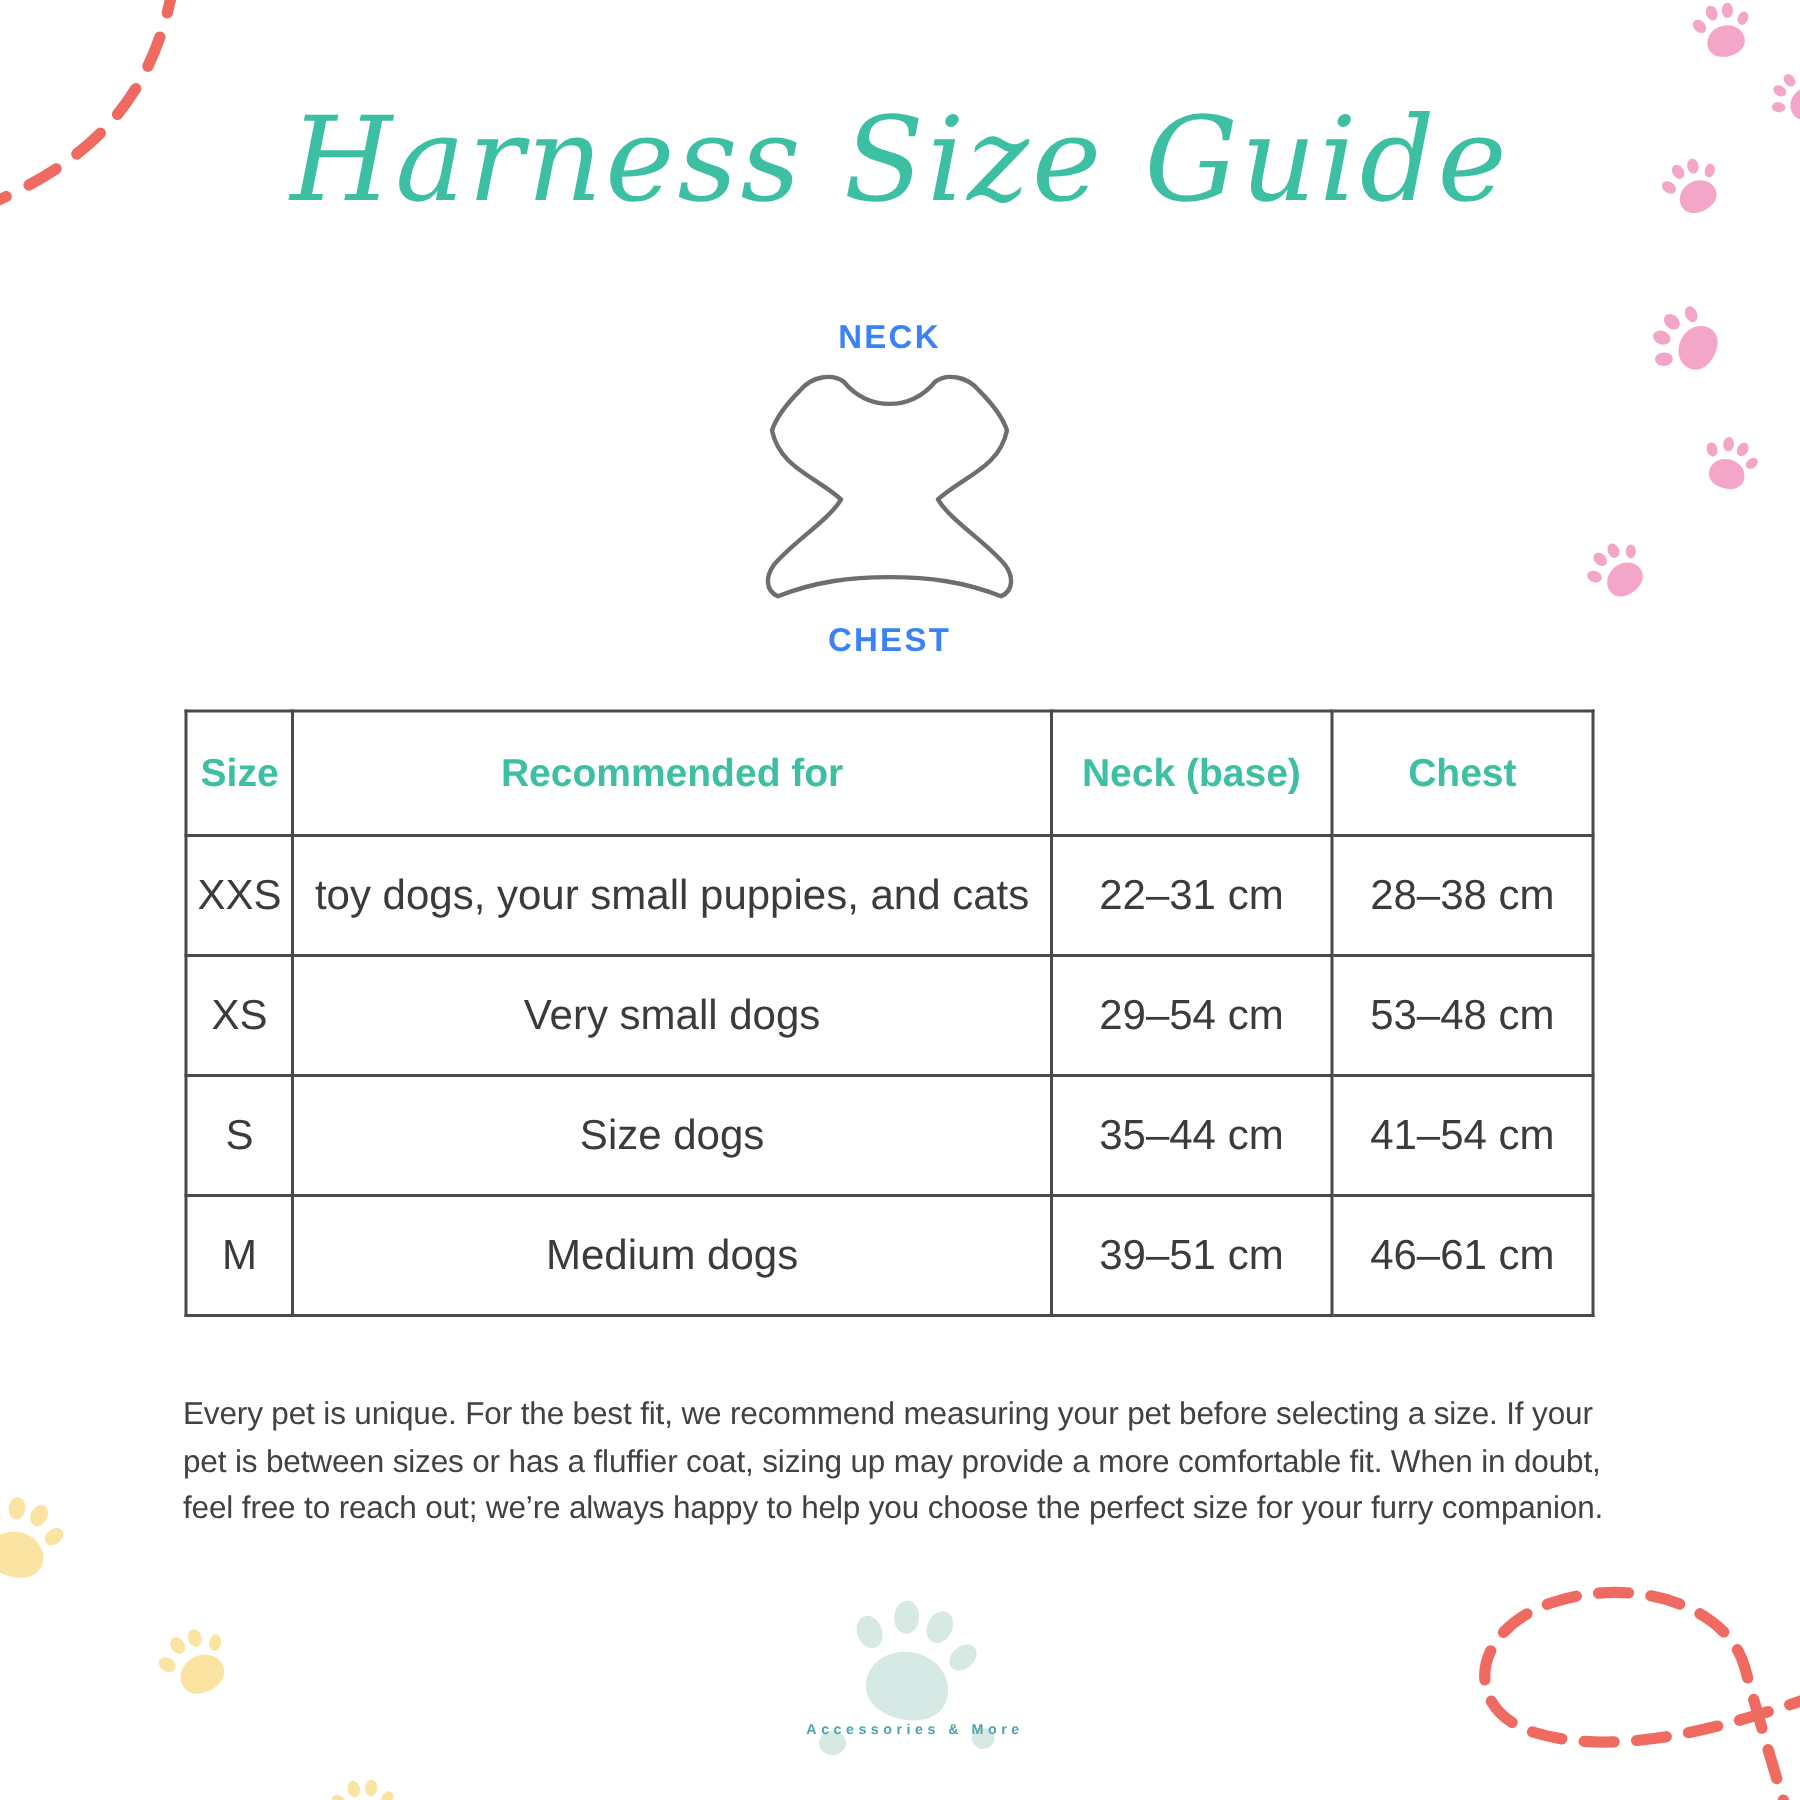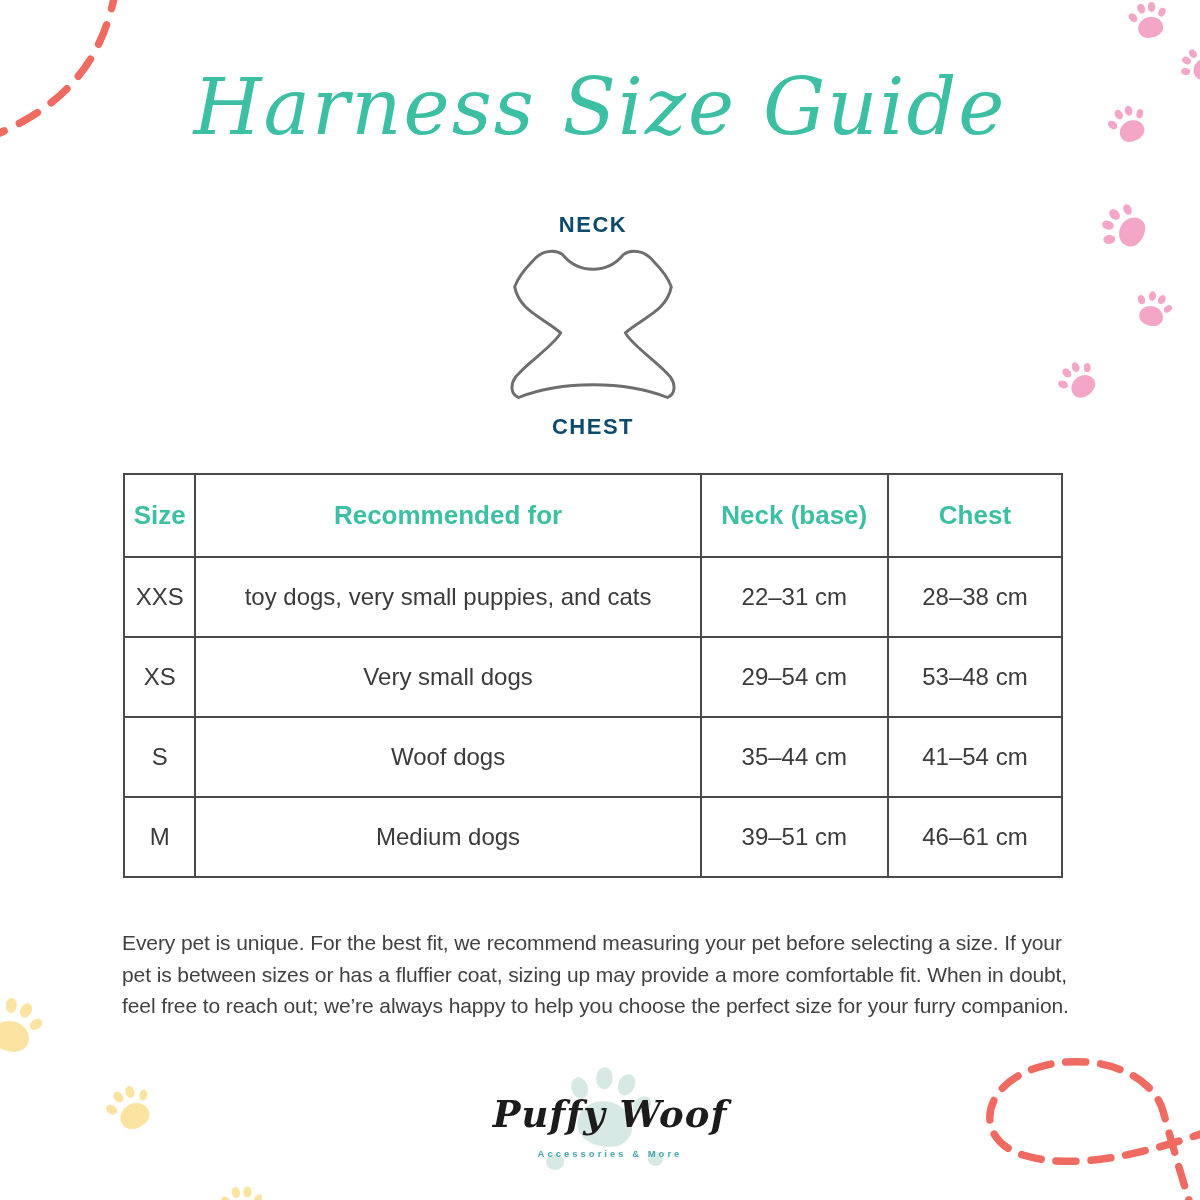--- a/index.html
+++ b/index.html
@@ -9,31 +9,31 @@
   }
   
   .title{
     position:absolute;top:62px;left:0;width:1200px;text-align:center;
     font-family:"DejaVu Serif",serif;font-style:italic;font-weight:500;
     font-size:78px;letter-spacing:2px;color:#3dbfa3;
   }
   
   .diagram{position:absolute;left:495px;top:212px;width:196px;text-align:center;}
   .diagram .dlabel{
-    font-weight:bold;font-size:22px;letter-spacing:1.5px;color:#0c4a6e;
+    font-weight:bold;font-size:22px;letter-spacing:1.5px;color:#3b82f6;
   }
   .diagram svg{display:block;margin:6px auto 2px auto;}
   
   .size-table{
     position:absolute;left:123px;top:473px;width:940px;
     border-collapse:collapse;table-layout:fixed;
   }
   .size-table td,.size-table th{
     border:2px solid #4a4a4a;text-align:center;vertical-align:middle;
-    color:#3b3b3b;font-size:24px;font-weight:normal;padding:0 6px;
+    color:#3b3b3b;font-size:28px;font-weight:normal;padding:0 6px;
   }
   .size-table th{color:#3dbfa3;font-weight:bold;font-size:26px;height:81px;}
   .size-table td{height:78px;}
   .col-size{width:71px;}
   .col-rec{width:502px;}
   .col-neck{width:186px;}
   .col-chest{width:173px;}
   
   .note{
     position:absolute;left:122px;top:903px;width:955px;
@@ -139,50 +139,49 @@
     </colgroup>
     <tbody>
         <tr>
       <th>Size</th>
       <th>Recommended for</th>
       <th>Neck (base)</th>
       <th>Chest</th>
     </tr>
     <tr>
       <td>XXS</td>
-      <td>toy dogs, very small puppies, and cats</td>
+      <td>toy dogs, your small puppies, and cats</td>
       <td>22–31 cm</td>
       <td>28–38 cm</td>
     </tr>
     <tr>
       <td>XS</td>
       <td>Very small dogs</td>
       <td>29–54 cm</td>
       <td>53–48 cm</td>
     </tr>
     <tr>
       <td>S</td>
-      <td>Woof dogs</td>
+      <td>Size dogs</td>
       <td>35–44 cm</td>
       <td>41–54 cm</td>
     </tr>
     <tr>
       <td>M</td>
       <td>Medium dogs</td>
       <td>39–51 cm</td>
       <td>46–61 cm</td>
     </tr>
   </tbody>
     </table>
 
   <div class="note">Every pet is unique. For the best fit, we recommend measuring your pet before selecting a size. If your pet is between sizes or has a fluffier coat, sizing up may provide a more comfortable fit. When in doubt, feel free to reach out; we’re always happy to help you choose the perfect size for your furry companion.</div>
 
   <div class="logo">
     <svg class="logo-paw" width="92" height="96" viewBox="0 0 100 100" style="transform:rotate(12deg)">
       <use href="#paw" fill="#d6e9e4"></use>
     </svg>
     <span class="dot" style="left:56px;top:96px;width:18px;height:16px"></span>
     <span class="dot" style="left:158px;top:94px;width:15px;height:14px"></span>
-    <div class="logo-name">Puffy Woof</div>
     <div class="logo-tagline">Accessories &amp; More</div>
   </div>
 
 </div>
 
 </body></html>

